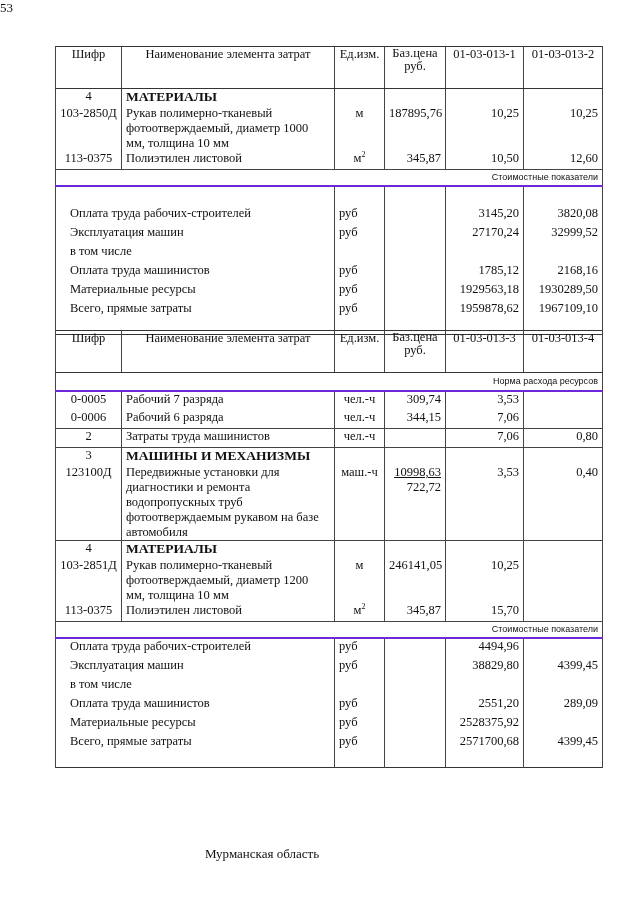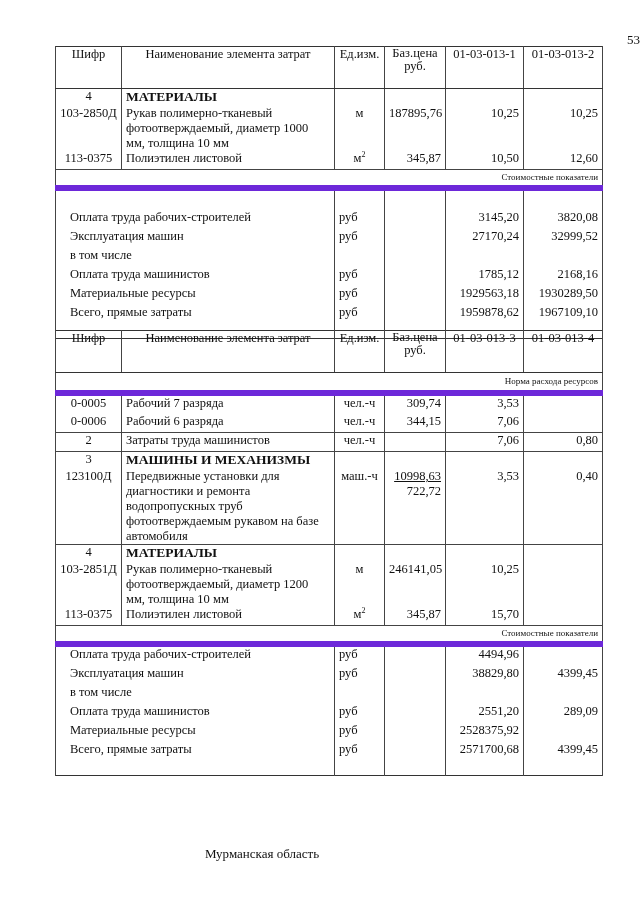--- a/index.html
+++ b/index.html
@@ -1,21 +1,21 @@
 <!DOCTYPE html>
 <html><head>
 <meta charset="utf-8">
 <style>
   html, body { margin: 0; padding: 0; background: #ffffff; }
   body {
     width: 640px; height: 905px; position: relative; overflow: hidden;
     font-family: "Liberation Serif", "DejaVu Serif", serif;
     color: #111; font-size: 12.5px;
   }
-  .page-num { position: absolute; top: 32px; left: 0; width: 640px; text-align: right; font-size: 13px; }
+  .page-num { position: absolute; top: 0; left: 0; width: 640px; text-align: left; font-size: 13px; }
   .footer { position: absolute; top: 846px; left: 0; width: 524px; text-align: center; font-size: 13px; }
 
   table.est {
     position: absolute; left: 55px; width: 547px;
     border-collapse: collapse; table-layout: fixed;
     border: 1.3px solid #333;
   }
   table.est td, table.est th {
     padding: 0 4px; vertical-align: top; line-height: 15px;
     border-left: 1px solid #444; border-right: 1px solid #444;
@@ -32,22 +32,22 @@
   thead th.price { line-height: 13px; }
 
   .code { text-align: center; }
   .unit { text-align: center; }
   .num { text-align: right; margin-left: 23px; }
   .b { font-weight: bold; }
   .sect td { padding-top: 2px; }
   .sect .title { font-weight: bold; font-size: 13.5px; }
   .divider-top td { border-top: 1px solid #444; }
   .band td { border-left: none; border-right: none; text-align: right;
-             font-family: Liberation Serif, serif; font-size: 9px;
-             height: 15px; line-height: 15px; border-top: 1px solid #444; border-bottom: 6px solid #6d28d9; padding-right: 8px; }
+             font-family: Liberation Sans, sans-serif; font-size: 9px;
+             height: 15px; line-height: 15px; border-top: 1px solid #444; border-bottom: 2px solid #6d28d9; padding-right: 8px; }
   .sum td { height: 19px; line-height: 19px; }
   .sum .label { padding-left: 14px; }
   .spacer td { height: 14px; }
   .u-line { text-decoration: underline; }
   sup { font-size: 8px; line-height: 0; }
   .row td { height: 18px; line-height: 18px; }
   .row td.wrap { line-height: 15px; padding-top: 2px; }
 </style>
 </head>
 <body>

